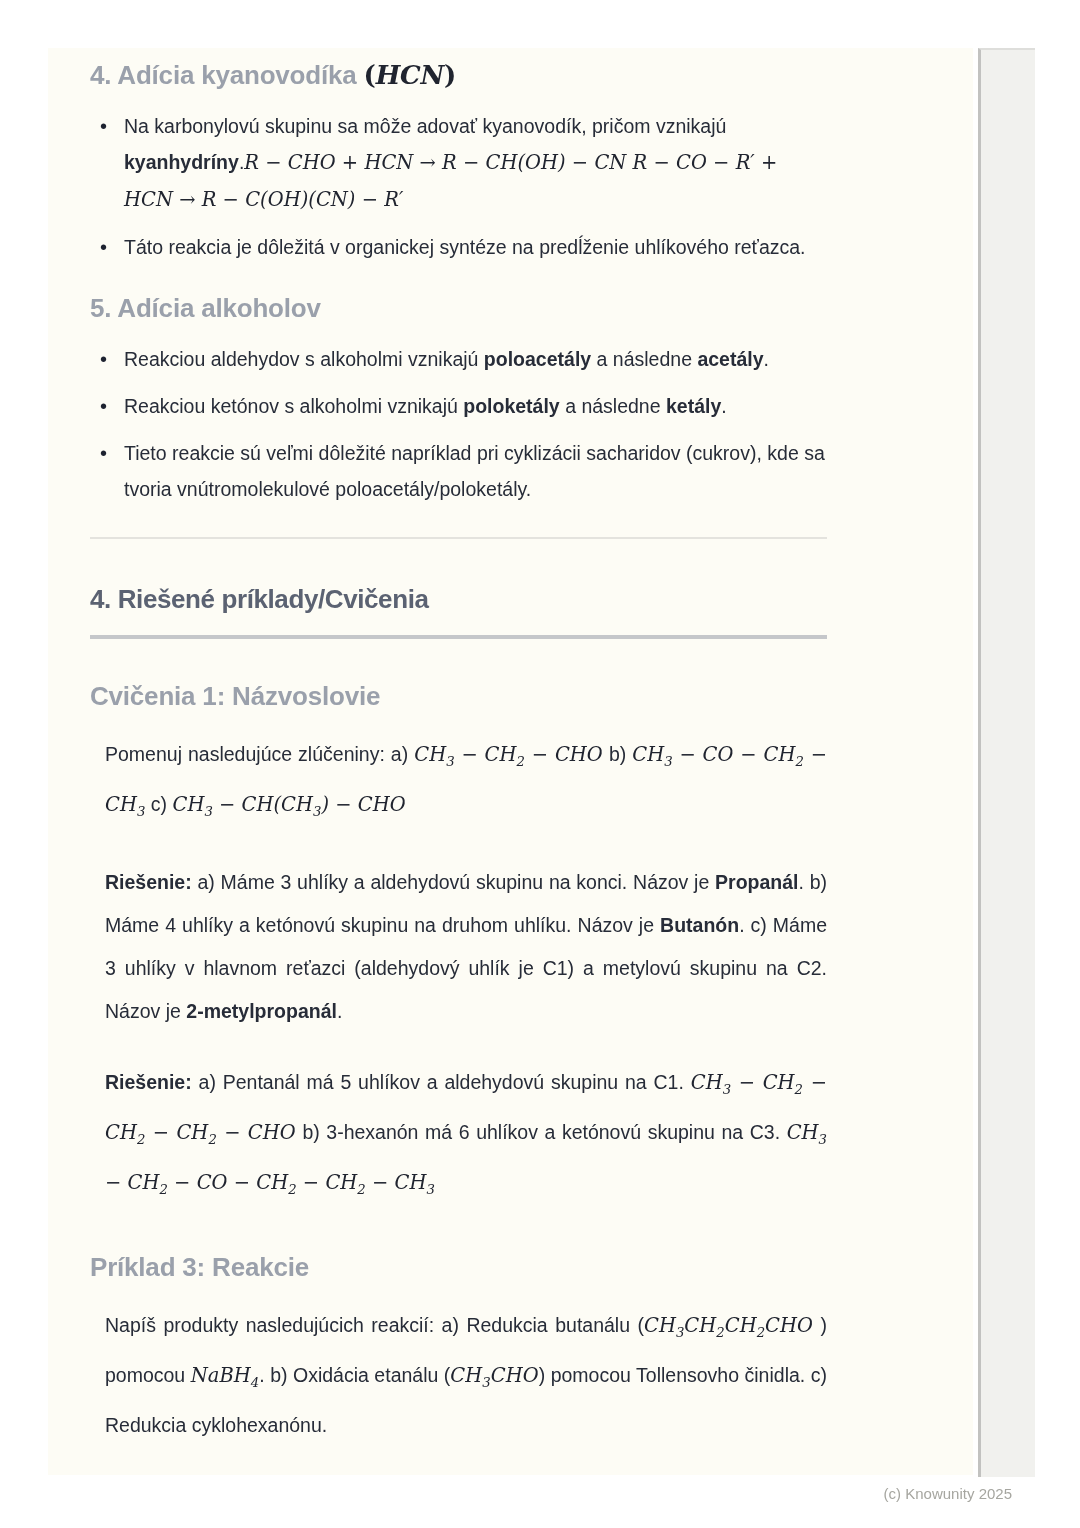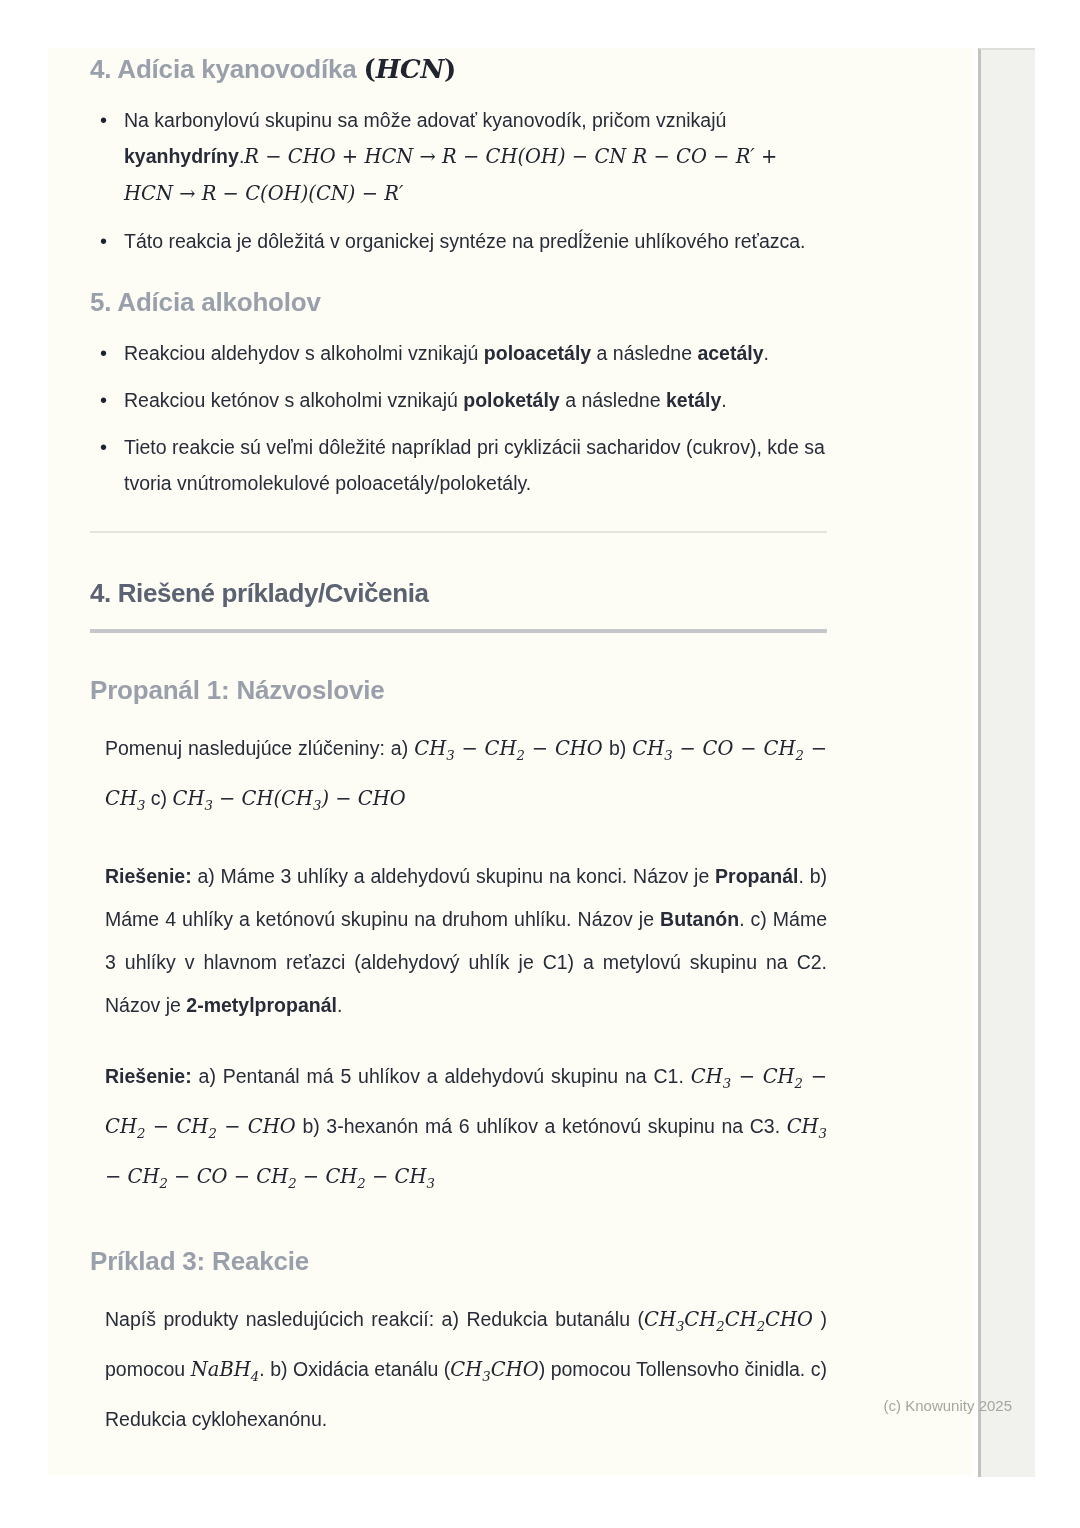--- a/index.html
+++ b/index.html
@@ -20,21 +20,21 @@
     box-sizing:border-box;
   }
   .content{
     box-sizing:border-box;
     padding:4px 146px 30px 42px;
   }
   h3.sec{
     font-size:26px;line-height:34px;font-weight:700;
     color:#9aa0ab;margin:26px 0 6px 0;letter-spacing:-0.2px;
   }
-  h3.sec:first-child{margin-top:0;}
+  h3.sec:first-child{margin-top:6px;}
   ul.doc-list{list-style:none;margin:16px 0 0 0;padding:0;}
   ul.doc-list li{
     position:relative;padding-left:34px;margin:0 0 11px 0;
     font-size:19.5px;line-height:36px;
   }
   ul.doc-list li::before{
     content:"•";position:absolute;left:10px;top:0;
     color:#1d2230;font-size:20px;line-height:36px;
   }
   hr.thin{border:0;height:2px;background:#e4e3de;margin:30px 0 0 0;}
@@ -55,21 +55,21 @@
   .m{
     font-family:"DejaVu Serif", serif;
     font-style:italic;color:#20242f;
   }
   .mu{
     font-family:"DejaVu Serif", serif;
     font-style:normal;color:#20242f;
   }
   sub.m{font-size:0.68em;font-style:italic;}
   .footer-note{
-    position:absolute;top:1397px;right:68px;
+    position:absolute;top:1485px;right:68px;
     font-size:15px;color:#a6a6a0;z-index:3;
   }
 </style>
 </head>
 <body>
 
 <div class="page-card">
   <div class="content">
 
     <h3 class="sec"><span>4. Adícia kyanovodíka </span><span class="mu">(</span><span class="m">HCN</span><span class="mu">)</span></h3>
@@ -86,21 +86,21 @@
       <li><span>Reakciou ketónov s alkoholmi vznikajú </span><span class="b">poloketály</span><span> a následne </span><span class="b">ketály</span><span>.</span></li>
       <li><span>Tieto reakcie sú veľmi dôležité napríklad pri cyklizácii sacharidov (cukrov), kde sa tvoria vnútromolekulové poloacetály/poloketály.</span></li>
     </ul>
 
     <hr class="thin">
 
     <h1 class="main">4. Riešené príklady/Cvičenia</h1>
 
     <hr class="thick">
 
-    <h2 class="example">Propanál 1: Názvoslovie</h2>
+    <h2 class="example">Cvičenia 1: Názvoslovie</h2>
     <p class="para"><span>Pomenuj nasledujúce zlúčeniny: a) </span><span class="m">CH</span><sub class="m">3</sub><span class="m"> − CH</span><sub class="m">2</sub><span class="m"> − CHO</span><span> b) </span><span class="m">CH</span><sub class="m">3</sub><span class="m"> − CO − CH</span><sub class="m">2</sub><span class="m"> − CH</span><sub class="m">3</sub><span> c) </span><span class="m">CH</span><sub class="m">3</sub><span class="m"> − CH(CH</span><sub class="m">3</sub><span class="m">) − CHO</span></p>
     <p class="para"><span class="b">Riešenie:</span><span> a) Máme 3 uhlíky a aldehydovú skupinu na konci. Názov je </span><span class="b">Propanál</span><span>. b) Máme 4 uhlíky a ketónovú skupinu na druhom uhlíku. Názov je </span><span class="b">Butanón</span><span>. c) Máme 3 uhlíky v hlavnom reťazci (aldehydový uhlík je C1) a metylovú skupinu na C2. Názov je </span><span class="b">2-metylpropanál</span><span>.</span></p>
 
     <p class="para"><span class="b">Riešenie:</span><span> a) Pentanál má 5 uhlíkov a aldehydovú skupinu na C1. </span><span class="m">CH</span><sub class="m">3</sub><span class="m"> − CH</span><sub class="m">2</sub><span class="m"> − CH</span><sub class="m">2</sub><span class="m"> − CH</span><sub class="m">2</sub><span class="m"> − CHO</span><span> b) 3-hexanón má 6 uhlíkov a ketónovú skupinu na C3. </span><span class="m">CH</span><sub class="m">3</sub><span class="m"> − CH</span><sub class="m">2</sub><span class="m"> − CO − CH</span><sub class="m">2</sub><span class="m"> − CH</span><sub class="m">2</sub><span class="m"> − CH</span><sub class="m">3</sub></p>
 
     <h2 class="example">Príklad 3: Reakcie</h2>
     <p class="para"><span>Napíš produkty nasledujúcich reakcií: a) Redukcia butanálu (</span><span class="m">CH</span><sub class="m">3</sub><span class="m">CH</span><sub class="m">2</sub><span class="m">CH</span><sub class="m">2</sub><span class="m">CHO</span><span> ) pomocou </span><span class="m">NaBH</span><sub class="m">4</sub><span>. b) Oxidácia etanálu (</span><span class="m">CH</span><sub class="m">3</sub><span class="m">CHO</span><span>) pomocou Tollensovho činidla. c) Redukcia cyklohexanónu.</span></p>
 
   </div>
 </div>

